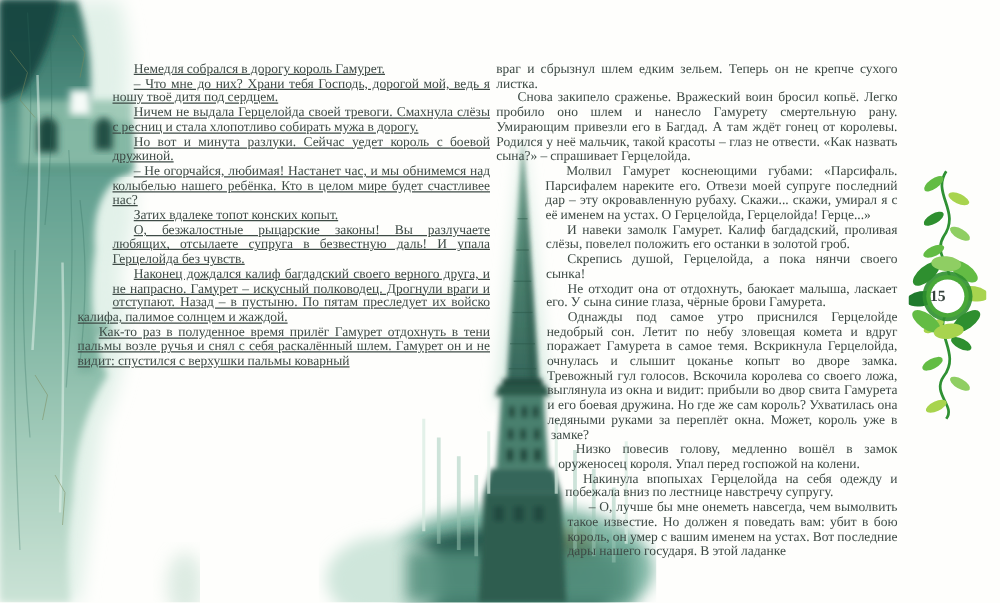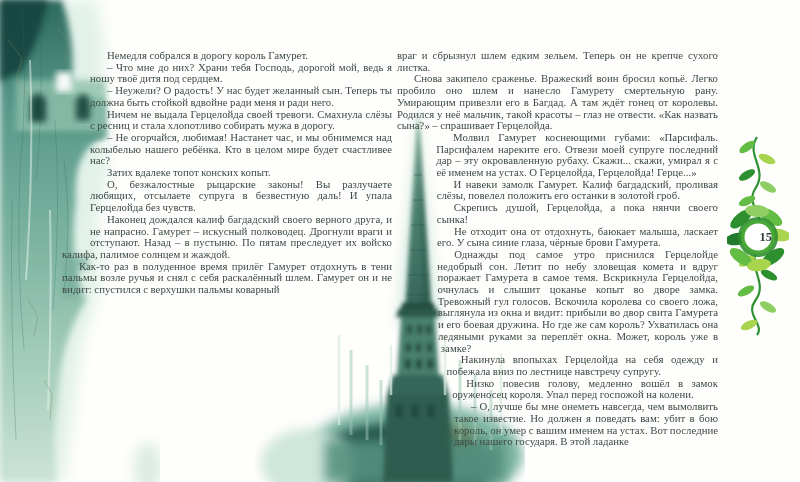--- a/index.html
+++ b/index.html
@@ -5,38 +5,38 @@
   html,body{margin:0;padding:0;}
   body{width:800px;height:482px;background:#fdfdfb;overflow:hidden;position:relative;
        font-family:"Liberation Serif",serif;}
   #spread{position:absolute;inset:0;background:#fefefc;}
 
   
   .column{position:absolute;text-align:justify;color:#3e4b46;
           font-size:10.8px;line-height:11.7px;letter-spacing:0px;word-spacing:-0.2px;}
   .column p{margin:0;text-indent:17px;}
   .column p.noindent{text-indent:0;}
-  #col-left{left:62px;top:50px;width:330px;height:372px;overflow:hidden;}
+  #col-left{left:62px;top:50px;width:330px;height:372px;overflow:hidden;text-decoration:underline;}
   #col-right{left:396px;top:50px;width:322px;height:400px;overflow:hidden;}
 
   
   .spacer{float:left;}
   #castle-wrap-spacer{width:28px;height:192px;}
   #spire-gap-spacer{width:1px;height:88px;}
   #spire-wrap-spacer{clear:left;width:58px;height:330px;
      shape-outside:polygon(0 0,40px 0,42px 62%,58px 82%,58px 100%,0 100%);}
 
   
   .illus{position:absolute;pointer-events:none;}
   #castle-illus{left:0;top:0;}
   #spire-illus{left:255px;top:95px;}
   #vine-ornament{left:727px;top:133px;}
 
   #page-number{position:absolute;left:744px;top:226px;width:28px;height:22px;
-     text-align:right;font-size:12.5px;font-weight:bold;color:#35413c;line-height:22px;}
+     text-align:left;font-size:12.5px;font-weight:bold;color:#35413c;line-height:22px;}
 </style>
 </head>
 <body>
 
 <div id="spread">
 
   <svg id="castle-illus" class="illus" width="160" height="482" viewBox="0 0 160 482">
     <defs>
       <linearGradient id="wallg" x1="0" y1="0" x2="0" y2="1">
         <stop offset="0" stop-color="#2e6a5d"></stop>
@@ -190,37 +190,37 @@
     </g>
     <circle cx="31" cy="104" r="13.5" fill="#ffffff"></circle>
   </svg>
 
   <div id="page-number">15</div>
 
   <div id="col-left" class="column">
     <div id="castle-wrap-spacer" class="spacer"></div>
   <p>Немедля собрался в дорогу король Гамурет.</p>
       <p>– Что мне до них? Храни тебя Господь, дорогой мой, ведь я ношу твоё дитя под сердцем.</p>
-      <p>– Неужели? О радость! У нас будет желанный сын. Теперь ты должна быть стойкой вдвойне ради меня и ради него.</p>
       <p>Ничем не выдала Герцелойда своей тревоги. Смахнула слёзы с ресниц и стала хлопотливо собирать мужа в дорогу.</p>
+      <p>Но вот и минута разлуки. Сейчас уедет король с боевой дружиной.</p>
       <p>– Не огорчайся, любимая! Настанет час, и мы обнимемся над колыбелью нашего ребёнка. Кто в целом мире будет счастливее нас?</p>
       <p>Затих вдалеке топот конских копыт.</p>
       <p>О, безжалостные рыцарские законы! Вы разлучаете любящих, отсылаете супруга в безвестную даль! И упала Герцелойда без чувств.</p>
       <p>Наконец дождался калиф багдадский своего верного друга, и не напрасно. Гамурет – искусный полководец. Дрогнули враги и отступают. Назад – в пустыню. По пятам преследует их войско калифа, палимое солнцем и жаждой.</p>
       <p>Как-то раз в полуденное время прилёг Гамурет отдохнуть в тени пальмы возле ручья и снял с себя раскалённый шлем. Гамурет он и не видит: спустился с верхушки пальмы коварный</p>
     </div>
 
   <div id="col-right" class="column">
     <div id="spire-gap-spacer" class="spacer"></div>
     <div id="spire-wrap-spacer" class="spacer"></div>
   <p class="noindent">враг и сбрызнул шлем едким зельем. Теперь он не крепче сухого листка.</p>
       <p>Снова закипело сраженье. Вражеский воин бросил копьё. Легко пробило оно шлем и нанесло Гамурету смертельную рану. Умирающим привезли его в Багдад. А там ждёт гонец от королевы. Родился у неё мальчик, такой красоты – глаз не отвести. «Как назвать сына?» – спрашивает Герцелойда.</p>
       <p>Молвил Гамурет коснеющими губами: «Парсифаль. Парсифалем нареките его. Отвези моей супруге последний дар – эту окровавленную рубаху. Скажи... скажи, умирал я с её именем на устах. О Герцелойда, Герцелойда! Герце...»</p>
       <p>И навеки замолк Гамурет. Калиф багдадский, проливая слёзы, повелел положить его останки в золотой гроб.</p>
       <p>Скрепись душой, Герцелойда, а пока нянчи своего сынка!</p>
       <p>Не отходит она от отдохнуть, баюкает малыша, ласкает его. У сына синие глаза, чёрные брови Гамурета.</p>
       <p>Однажды под самое утро приснился Герцелойде недобрый сон. Летит по небу зловещая комета и вдруг поражает Гамурета в самое темя. Вскрикнула Герцелойда, очнулась и слышит цоканье копыт во дворе замка. Тревожный гул голосов. Вскочила королева со своего ложа, выглянула из окна и видит: прибыли во двор свита Гамурета и его боевая дружина. Но где же сам король? Ухватилась она ледяными руками за переплёт окна. Может, король уже в замке?</p>
+      <p>Низко повесив голову, медленно вошёл в замок оруженосец короля. Упал перед госпожой на колени.</p>
       <p>Накинула впопыхах Герцелойда на себя одежду и побежала вниз по лестнице навстречу супругу.</p>
-      <p>Низко повесив голову, медленно вошёл в замок оруженосец короля. Упал перед госпожой на колени.</p>
       <p>– О, лучше бы мне онеметь навсегда, чем вымолвить такое известие. Но должен я поведать вам: убит в бою король, он умер с вашим именем на устах. Вот последние дары нашего государя. В этой ладанке</p>
     </div>
 
 </div>
 
 </body></html>

